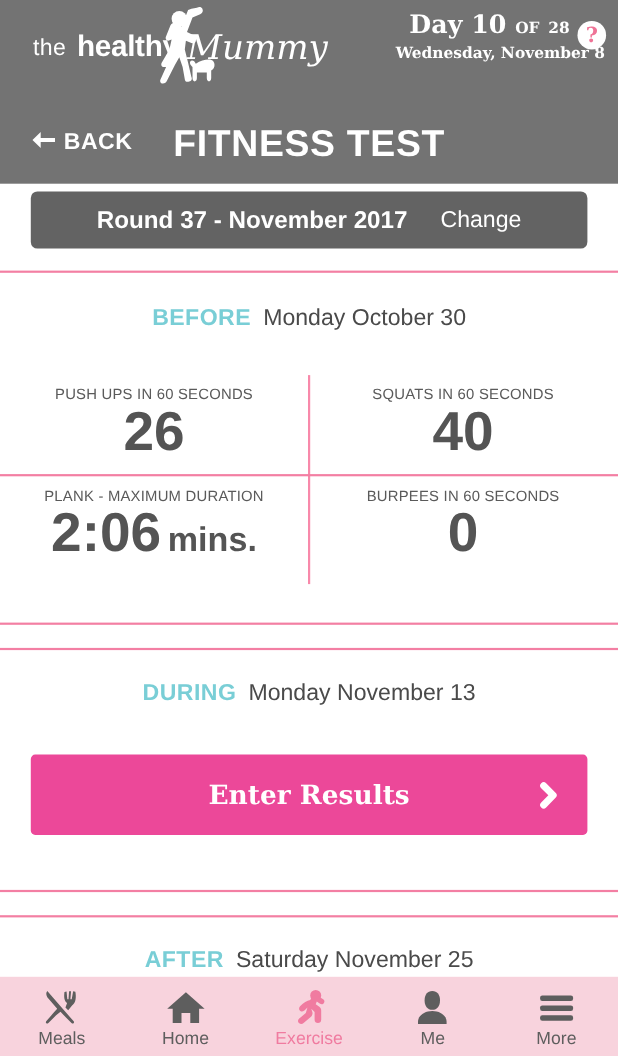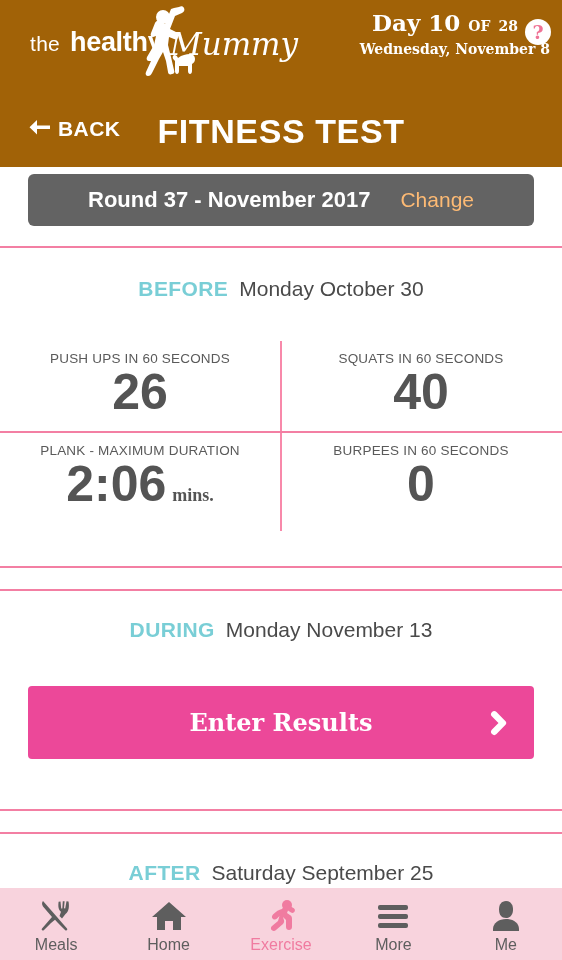--- a/index.html
+++ b/index.html
@@ -8,21 +8,21 @@
     font-family: "Liberation Sans", sans-serif;
     background: #ffffff;
     overflow: hidden;
   }
   .screen { position: relative; width: 562px; height: 960px; background: #fff; }
 
   
   .header {
     position: absolute; top: 0; left: 0;
     width: 562px; height: 167px;
-    background: #a16207;
+    background: #737373;
   }
   .logo-wrap {
     position: absolute; left: 22px; top: 8px;
     width: 250px; height: 68px;
   }
   .logo-the {
     position: absolute; left: 8px; top: 24px;
     font-size: 21px; color: #fff; font-weight: 300;
     letter-spacing: .3px;
     font-family: "Liberation Sans", sans-serif;
@@ -84,21 +84,21 @@
 
   
   .round-bar {
     position: absolute; left: 28px; top: 174px;
     width: 506px; height: 52px;
     background: #636363; border-radius: 6px;
     display: flex; align-items: center; justify-content: center;
     gap: 30px; cursor: pointer;
   }
   .round-label { color: #fff; font-size: 22px; font-weight: bold; }
-  .round-change { color: #fdba74; font-size: 21px; font-weight: 300; cursor: pointer; }
+  .round-change { color: #ffffff; font-size: 21px; font-weight: 300; cursor: pointer; }
 
   
   .hr {
     position: absolute; left: 0; width: 562px; height: 2px;
     background: #f37fa3;
   }
   .vline {
     position: absolute; width: 2px; background: #f889aa;
   }
 
@@ -118,21 +118,21 @@
   }
   .stat-label {
     color: #5a5a5a; font-size: 13.5px; letter-spacing: .2px;
     font-weight: 400; white-space: nowrap;
   }
   .stat-value {
     color: #545454; font-size: 50px; font-weight: bold;
     line-height: 56px; margin-top: -2px;
   }
   .stat-value .unit {
-    font-family: Liberation Serif, serif; font-size: 18px;
+    font-family: Liberation Sans, sans-serif; font-size: 31px;
     font-weight: bold; margin-left: 6px;
   }
 
   
   .enter-btn {
     position: absolute; left: 28px; top: 686px;
     width: 506px; height: 73px;
     background: #ec4899; border-radius: 4px;
     display: flex; align-items: center; justify-content: center;
     cursor: pointer;
@@ -252,21 +252,21 @@
     <svg class="enter-chevron" width="22" height="26" viewBox="0 0 22 26">
       <path fill="#ffffff" d="M4,2 C2.5,3.5 2.5,5 4,6.5 L10.5,13 L4,19.5 C2.5,21 2.5,22.5 4,24 C5.5,25.5 7,25.5 8.5,24 L17.5,14.8 C18.5,13.8 18.5,12.2 17.5,11.2 L8.5,2 C7,0.5 5.5,0.5 4,2 Z"></path>
     </svg>
   </div>
 
   <div class="hr" style="top:809px"></div>
   <div class="hr" style="top:832px"></div>
 
   <div class="sect-row" style="top:861px">
     <span class="sect-tag">AFTER</span>
-    <span class="sect-date">Saturday September 25</span>
+    <span class="sect-date">Saturday November 25</span>
   </div>
 
   <div class="bottom-nav">
 
     <div class="nav-item">
       <div class="nav-icon">
         <svg width="34" height="32" viewBox="0 0 34 32">
           <path fill="#5e5e5e" d="M4,1 C3,2 2.5,4 4,6.5 L13,17 L9.5,21 L3,28.5 C2,29.8 3.5,31.3 5,30 L12,23 L16,19.8 L19,23 L26,30 C27.5,31.3 29,29.8 28,28.5 L21,20.5 L18,17 Z"></path>
           <path fill="#5e5e5e" d="M29.5,1.5 L27.5,1.2 L26.2,8.5 L25,8.3 L25.6,1.2 L23.8,1.2 L23.3,8.5 L22.2,8.5 L21.5,1.4 L19.6,1.8 C19,6.5 19.4,10 22,11.8 L20.5,16 L23,18.5 L26.5,14 C30,11.5 30.4,6.5 29.5,1.5 Z"></path>
         </svg>
@@ -284,38 +284,38 @@
     </div>
 
     <div class="nav-item active">
       <div class="nav-icon">
         <svg width="36" height="32" viewBox="0 0 36 32">
           <circle fill="#f07ba0" cx="24" cy="5" r="5"></circle>
           <path fill="#f07ba0" d="M19,9 C16,9.5 13,11.5 10,14.5 C8.5,16 8.5,18 10,19 C11.5,20 13,19.5 14,18.5 L16.5,16 L15,21 L9,26 C7.5,27.3 7.5,29.3 9,30.3 C10.3,31.3 12,31 13,30 L20,24 C21,23 21.3,21.5 21,20.3 L20,17 L23,20 L23,27 C23,29 24.3,30 26,30 C27.7,30 29,29 29,27 L29,18.5 C29,17 28.3,16 27.3,15.3 L24,13 L25,10.5 L28,12.5 C29.3,13.3 30.8,13 31.5,11.8 C32.3,10.5 32,9 30.8,8.3 L26,5.5 C24.5,4.5 22.5,4.5 21,6 Z"></path>
         </svg>
       </div>
       <div class="nav-label">Exercise</div>
+    </div>
+
+    <div class="nav-item">
+      <div class="nav-icon">
+        <svg width="30" height="32" viewBox="0 0 30 32">
+          <path fill="#5e5e5e" d="M15,1 C10.5,1 8,4.5 8,9.5 C8,14.5 10.5,18 15,18 C19.5,18 22,14.5 22,9.5 C22,4.5 19.5,1 15,1 Z"></path>
+          <path fill="#5e5e5e" d="M15,19 C8,19 2,23 2,29 L2,31 L28,31 L28,29 C28,23 22,19 15,19 Z"></path>
+        </svg>
+      </div>
+      <div class="nav-label">Me</div>
     </div>
 
     <div class="nav-item">
       <div class="nav-icon">
         <svg width="34" height="28" viewBox="0 0 34 28">
           <rect fill="#5e5e5e" x="2" y="3" width="30" height="5" rx="2"></rect>
           <rect fill="#5e5e5e" x="2" y="12" width="30" height="5" rx="2"></rect>
           <rect fill="#5e5e5e" x="2" y="21" width="30" height="5" rx="2"></rect>
         </svg>
       </div>
       <div class="nav-label">More</div>
     </div>
 
-    <div class="nav-item">
-      <div class="nav-icon">
-        <svg width="30" height="32" viewBox="0 0 30 32">
-          <path fill="#5e5e5e" d="M15,1 C10.5,1 8,4.5 8,9.5 C8,14.5 10.5,18 15,18 C19.5,18 22,14.5 22,9.5 C22,4.5 19.5,1 15,1 Z"></path>
-          <path fill="#5e5e5e" d="M15,19 C8,19 2,23 2,29 L2,31 L28,31 L28,29 C28,23 22,19 15,19 Z"></path>
-        </svg>
-      </div>
-      <div class="nav-label">Me</div>
-    </div>
-
   </div>
 
 </div>
 
 </body></html>

